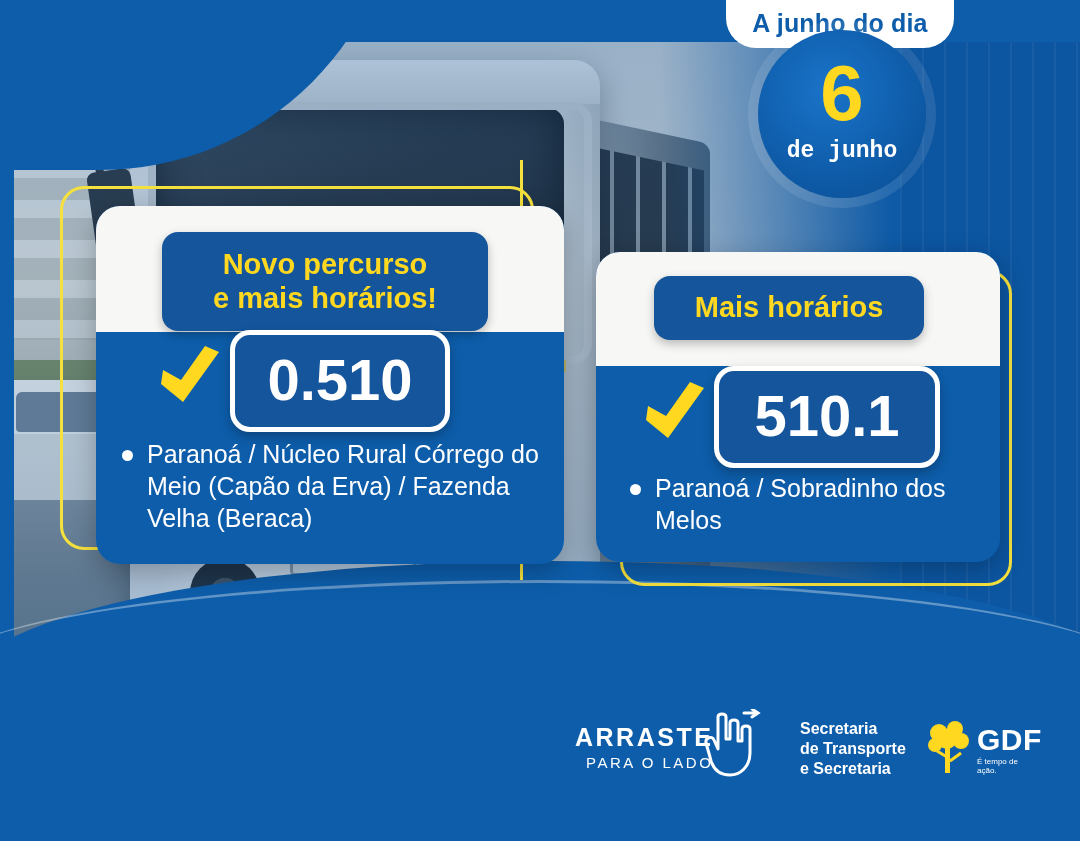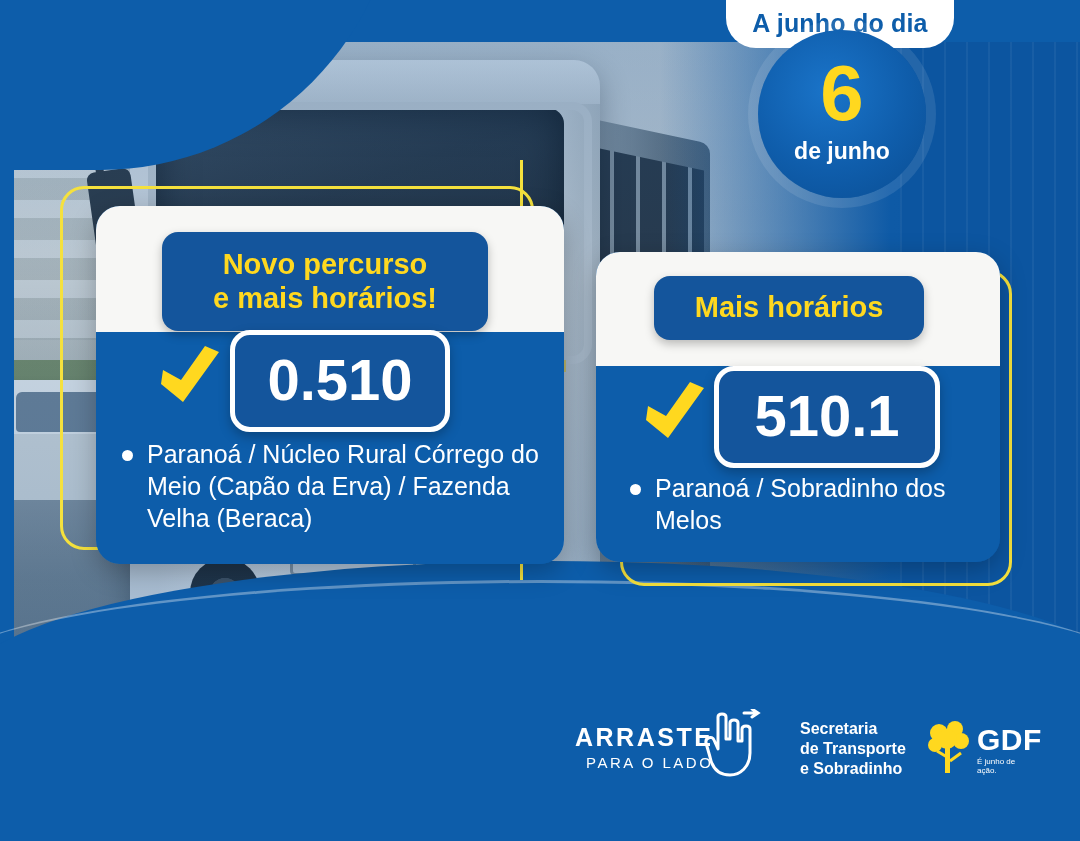--- a/index.html
+++ b/index.html
@@ -296,20 +296,21 @@
     color: #ffd81f;
   }
   .date-month {
     position: absolute;
     left: 0; top: 108px;
     width: 168px;
     text-align: center;
     font-size: 23px;
     font-weight: bold;
     color: #ffffff;
+    font-family: Liberation Mono, monospace;
   }
 
   
   .card {
     position: absolute;
     z-index: 15;
     border-radius: 24px;
     overflow: visible;
     box-shadow: 0 8px 26px rgba(0,0,0,0.25);
   }
@@ -561,32 +562,32 @@
     </div>
     <div class="hand-icon">
       <svg width="62" height="70" viewBox="0 0 62 70">
         <path d="M18 8 C18 4, 26 4, 26 8 L26 30 L30 30 L30 14 C30 10, 38 10, 38 14 L38 32 L42 32 L42 20 C42 16, 50 16, 50 20 L50 44 C50 58, 40 66, 30 66 C18 66, 12 58, 10 48 L6 34 C5 29, 12 26, 14 31 L18 40 Z" fill="none" stroke="#ffffff" stroke-width="3" stroke-linejoin="round"></path>
         <path d="M44 4 L58 4 M52 0 L58 4 L52 8" stroke="#ffffff" stroke-width="3" fill="none" stroke-linecap="round"></path>
       </svg>
     </div>
     <div class="sec-logo">
       <div>Secretaria</div>
       <div>de Transporte</div>
-      <div>e Sobradinho</div>
+      <div>e Secretaria</div>
     </div>
     <div class="gdf">
       <div class="gdf-tree">
         <svg width="48" height="62" viewBox="0 0 48 62">
           <circle cx="14" cy="16" r="9" fill="#ffd81f"></circle>
           <circle cx="30" cy="12" r="8" fill="#ffd81f"></circle>
           <circle cx="36" cy="24" r="8" fill="#ffd81f"></circle>
           <circle cx="22" cy="22" r="10" fill="#ffd81f"></circle>
           <circle cx="10" cy="28" r="7" fill="#ffd81f"></circle>
           <rect x="20" y="30" width="5" height="26" fill="#ffd81f"></rect>
           <path d="M22 40 L12 34 M25 44 L36 36" stroke="#ffd81f" stroke-width="3"></path>
         </svg>
       </div>
       <div class="gdf-text">GDF</div>
-      <div class="gdf-sub">É junho de ação.</div>
+      <div class="gdf-sub">É tempo de ação.</div>
     </div>
   </div>
 
 </div>
 
 </body></html>

